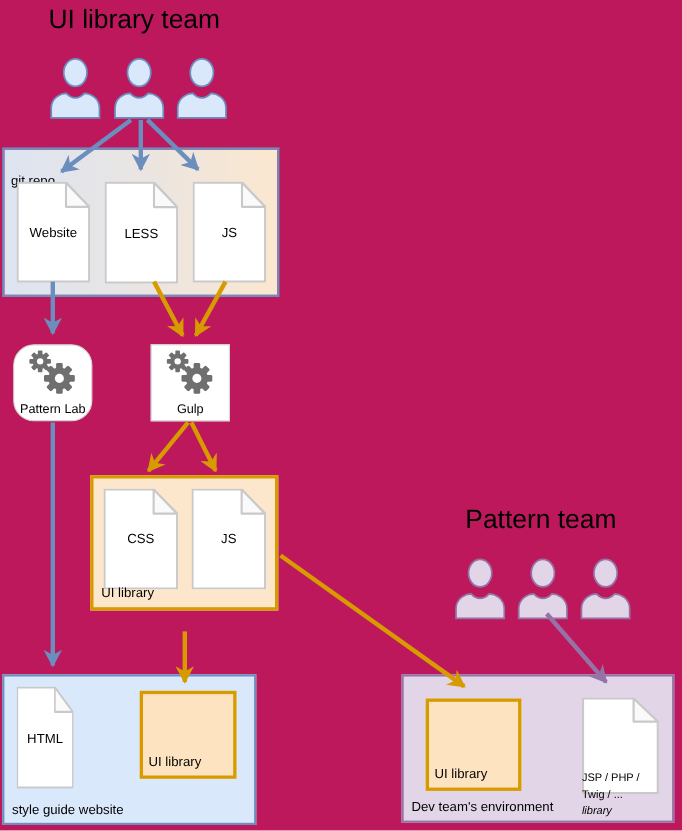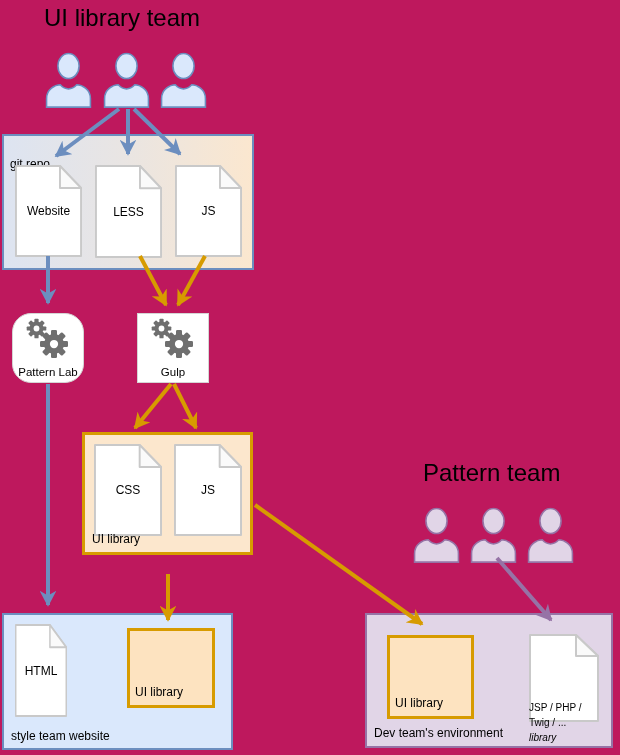--- a/index.html
+++ b/index.html
@@ -158,21 +158,21 @@
   <div class="box style-guide">
     <div class="doc" style="left:11px;top:9px;width:52px;height:93px">
       <svg viewBox="0 0 70 92" preserveAspectRatio="none">
           <use href="#doc-sym" width="70" height="92"></use>
         </svg>
       <span class="doc-label">HTML</span>
     </div>
     <div class="ui-lib-small abs" style="left:123px;top:13px;width:88px;height:80px">
       <span class="small-label corner-label-bl" style="left:5px;bottom:6px">UI library</span>
     </div>
-    <span class="small-label corner-label-bl" style="bottom:5px">style team website</span>
+    <span class="small-label corner-label-bl" style="bottom:5px">style guide website</span>
   </div>
 
   <div class="box dev-env">
     <div class="ui-lib-small abs" style="left:20px;top:20px;width:87px;height:84px">
       <span class="small-label corner-label-bl" style="left:5px;bottom:6px">UI library</span>
     </div>
     <div class="doc" style="left:162px;top:19px;width:70px;height:88px">
       <svg viewBox="0 0 70 92" preserveAspectRatio="none">
           <use href="#doc-sym" width="70" height="92"></use>
         </svg>

